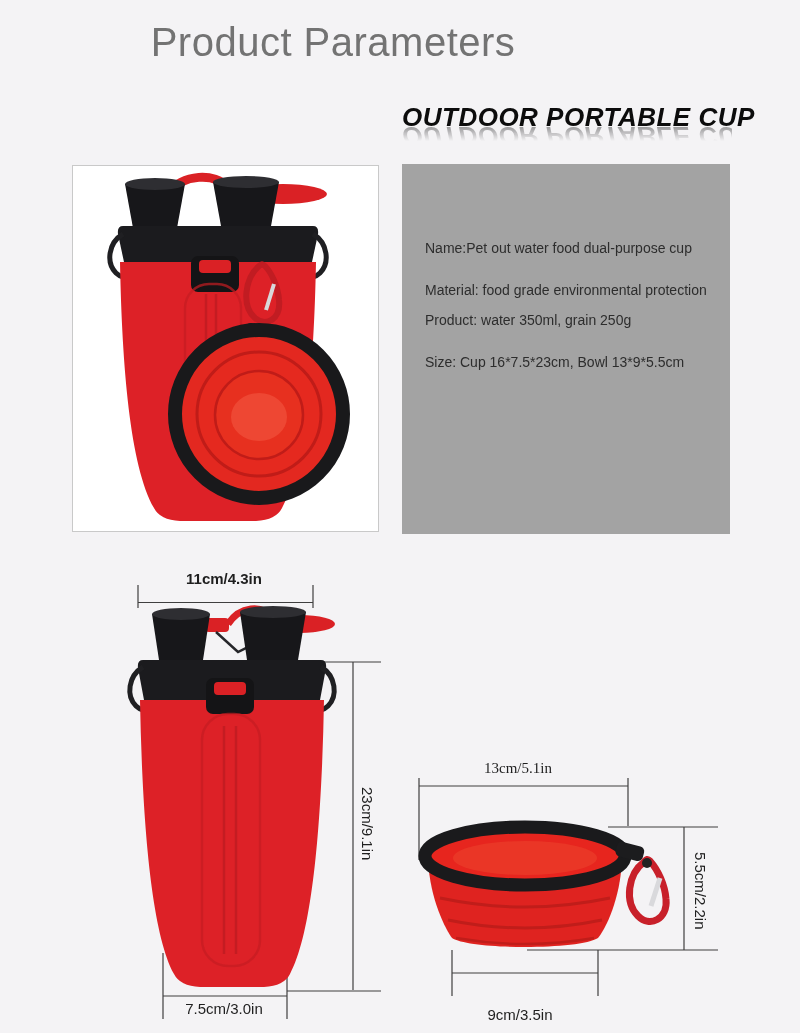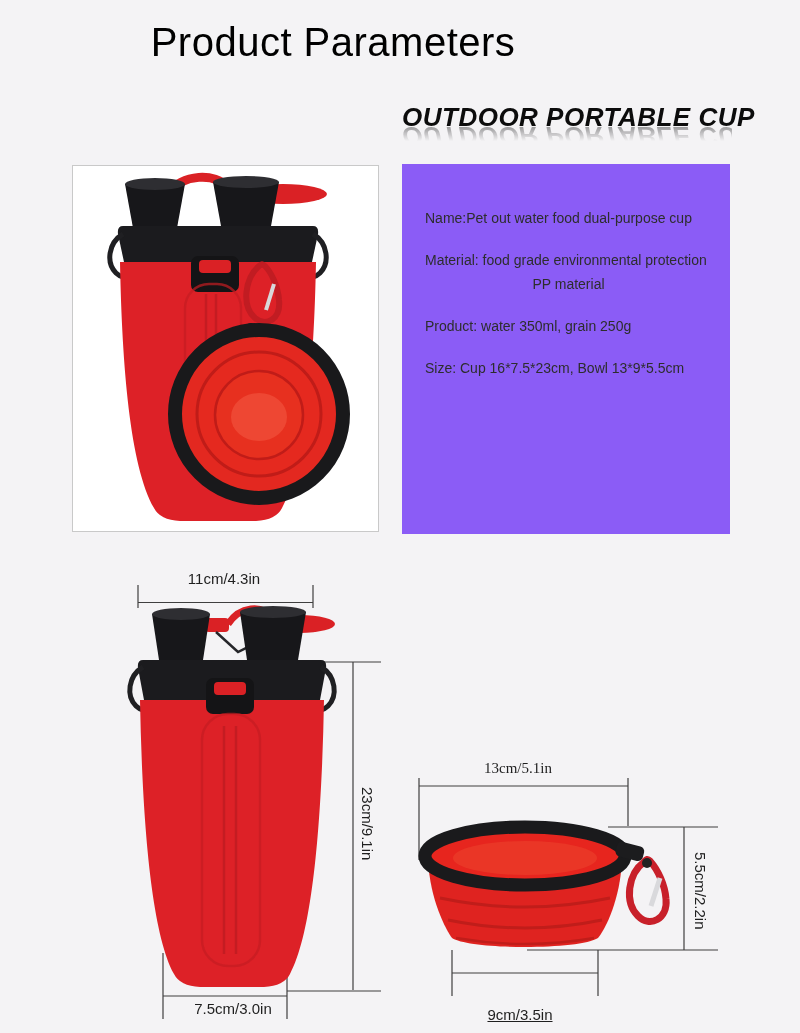--- a/index.html
+++ b/index.html
@@ -7,21 +7,21 @@
     position:relative;
     width:800px;height:1033px;
     background:#f4f3f5;
     font-family:"Liberation Sans", sans-serif;
     overflow:hidden;
   }
   .title{
     position:absolute;top:20px;left:0;width:666px;
     text-align:center;
     font-size:40px;font-weight:400;letter-spacing:.5px;
-    color:#000000;
+    color:#737373;
   }
   .heading-wrap{
     position:absolute;left:402px;top:104px;width:330px;
     line-height:26px;
     font-style:italic;
   }
   .heading{
     font-size:26px;font-weight:800;letter-spacing:.5px;
     color:#0c0c0c;white-space:nowrap;
   }
@@ -32,26 +32,26 @@
     -webkit-mask-image:linear-gradient(to bottom, rgba(0,0,0,0) 30%, rgba(0,0,0,.9) 100%);
             mask-image:linear-gradient(to bottom, rgba(0,0,0,0) 30%, rgba(0,0,0,.9) 100%);
   }
   .photo-box{
     position:absolute;left:72px;top:165px;width:307px;height:367px;
     background:#ffffff;border:1px solid #c9c9c9;box-sizing:border-box;
   }
   .photo-box svg{display:block;width:100%;height:100%;}
   .spec-box{
     position:absolute;left:402px;top:164px;width:328px;height:370px;
-    background:#8b5cf6;box-sizing:border-box;
-    padding:44px 18px 0 23px;
+    background:#a3a3a3;box-sizing:border-box;
+    padding:74px 18px 0 23px;
     color:#2d2d2d;font-size:14px;line-height:20px;
   }
   .spec-line{margin-bottom:22px;white-space:nowrap;}
-  .spec-line.tight{margin-bottom:4px;}
+  .spec-line.tight{margin-bottom:10px;}
   .spec-line.centered{text-align:center;}
   .diagram-svg{position:absolute;left:0;top:560px;width:800px;height:473px;}
   .dim-label{
     position:absolute;color:#1f1f1f;font-size:15px;line-height:18px;
     white-space:nowrap;
   }
   .dim-label.h-center{width:152px;text-align:center;}
   .dim-label.vertical{writing-mode:vertical-rl;}
 </style>
 </head>
@@ -102,21 +102,20 @@
         <circle cx="186" cy="248" r="62" fill="#e5291f" stroke="#c01c18" stroke-width="3"></circle>
         <circle cx="186" cy="249" r="44" fill="#e7301f" stroke="#c01c18" stroke-width="2.5"></circle>
         <ellipse cx="186" cy="251" rx="28" ry="24" fill="#ee4733"></ellipse>
       </g>
     </svg>
   </div>
 
   <div class="spec-box">
     <div class="spec-line">Name:Pet out water food dual-purpose cup</div>
     <div class="spec-line tight">Material: food grade environmental protection</div>
-    <div class="spec-line centered">PP material</div>
     <div class="spec-line">Product: water 350ml, grain 250g</div>
     <div class="spec-line">Size: Cup 16*7.5*23cm, Bowl 13*9*5.5cm</div>
   </div>
 
   <svg class="diagram-svg" viewBox="0 560 800 473">
     <g stroke="#3f3f3f" stroke-width="1.2">
       <line x1="138" y1="585" x2="138" y2="608"></line>
       <line x1="313" y1="585" x2="313" y2="608"></line>
       <line x1="138" y1="602.5" x2="313" y2="602.5"></line>
       <line x1="353" y1="662" x2="353" y2="990"></line>
@@ -166,20 +165,20 @@
       <path d="M 456 938 Q 525 950 594 938" stroke="#c01d1a" stroke-width="2.5" fill="none"></path>
       <ellipse cx="525" cy="856" rx="100" ry="29" fill="#e7251e" stroke="#1a1a1c" stroke-width="13"></ellipse>
       <ellipse cx="525" cy="858" rx="72" ry="17" fill="#ea3a28" opacity=".85"></ellipse>
       <rect x="616" y="844" width="28" height="15" rx="5" fill="#1c1c1e" transform="rotate(14 630 851)"></rect>
       <path d="M 644 862 C 628 874 624 902 638 916 C 650 928 668 919 666 899 C 665 885 658 870 650 861 C 647 858 646 860 644 862 Z" stroke="#c8202a" stroke-width="7" fill="none" stroke-linejoin="round"></path>
       <line x1="660" y1="878" x2="651" y2="906" stroke="#d9d9dc" stroke-width="5"></line>
       <circle cx="647" cy="863" r="5" fill="#222"></circle>
     </g>
   </svg>
 
-  <div class="dim-label h-center" style="left:148px;top:570px;">11cm/4.3in</div>
+  <div class="dim-label h-center" style="left:148px;top:570px;font-weight:bold;">11cm/4.3in</div>
   <div class="dim-label vertical" style="left:358px;top:787px;">23cm/9.1in</div>
-  <div class="dim-label h-center" style="left:157px;top:1000px;">7.5cm/3.0in</div>
+  <div class="dim-label h-center" style="left:148px;top:1000px;">7.5cm/3.0in</div>
   <div class="dim-label h-center" style="left:442px;top:759px;font-family:Liberation Serif, serif;">13cm/5.1in</div>
   <div class="dim-label vertical" style="left:691px;top:852px;">5.5cm/2.2in</div>
-  <div class="dim-label h-center" style="left:444px;top:1006px;text-decoration:underline;">9cm/3.5in</div>
+  <div class="dim-label h-center" style="left:444px;top:1006px;">9cm/3.5in</div>
 
 </div>
 
 </body></html>

